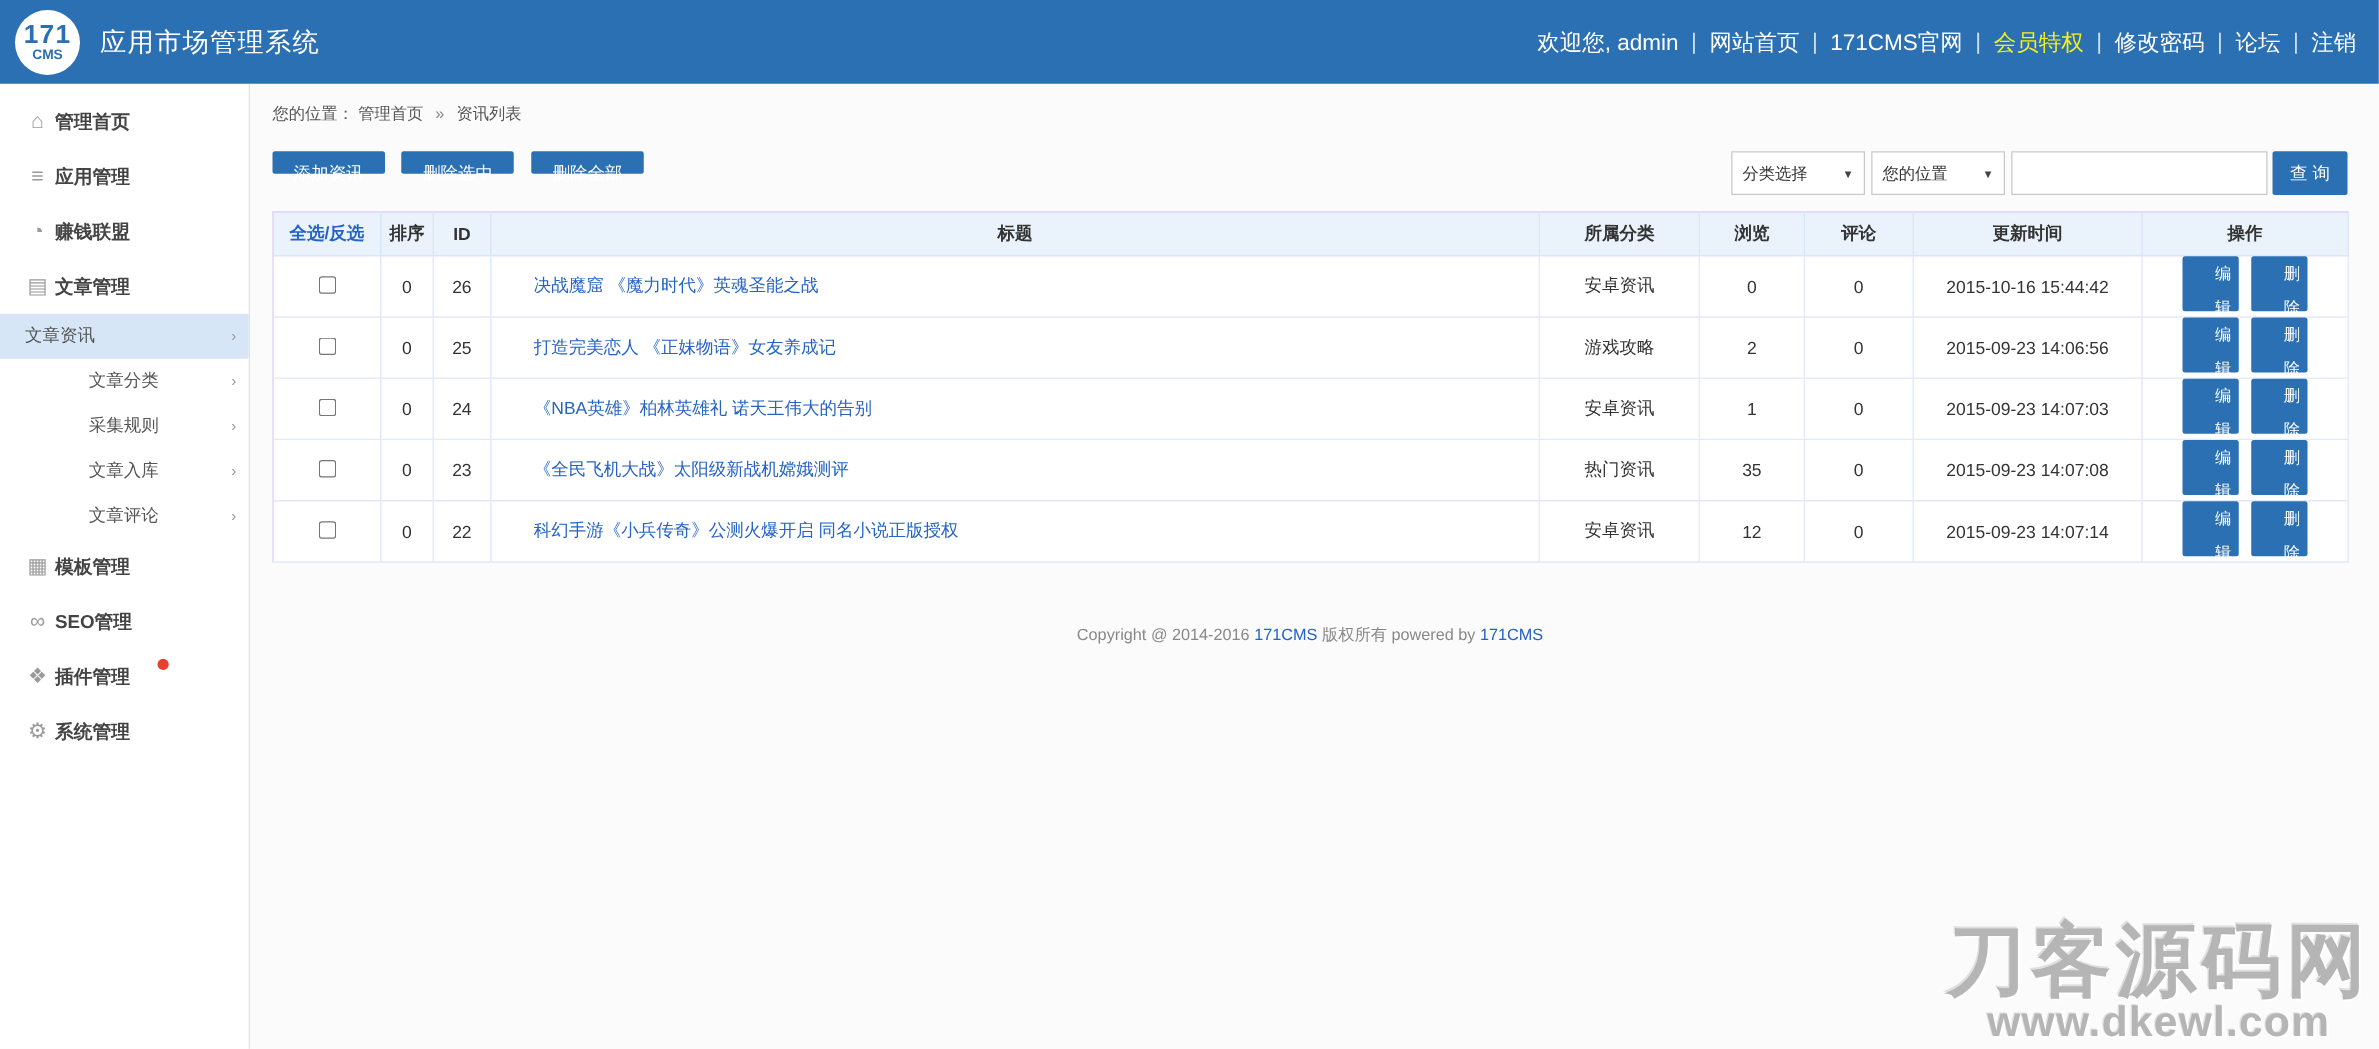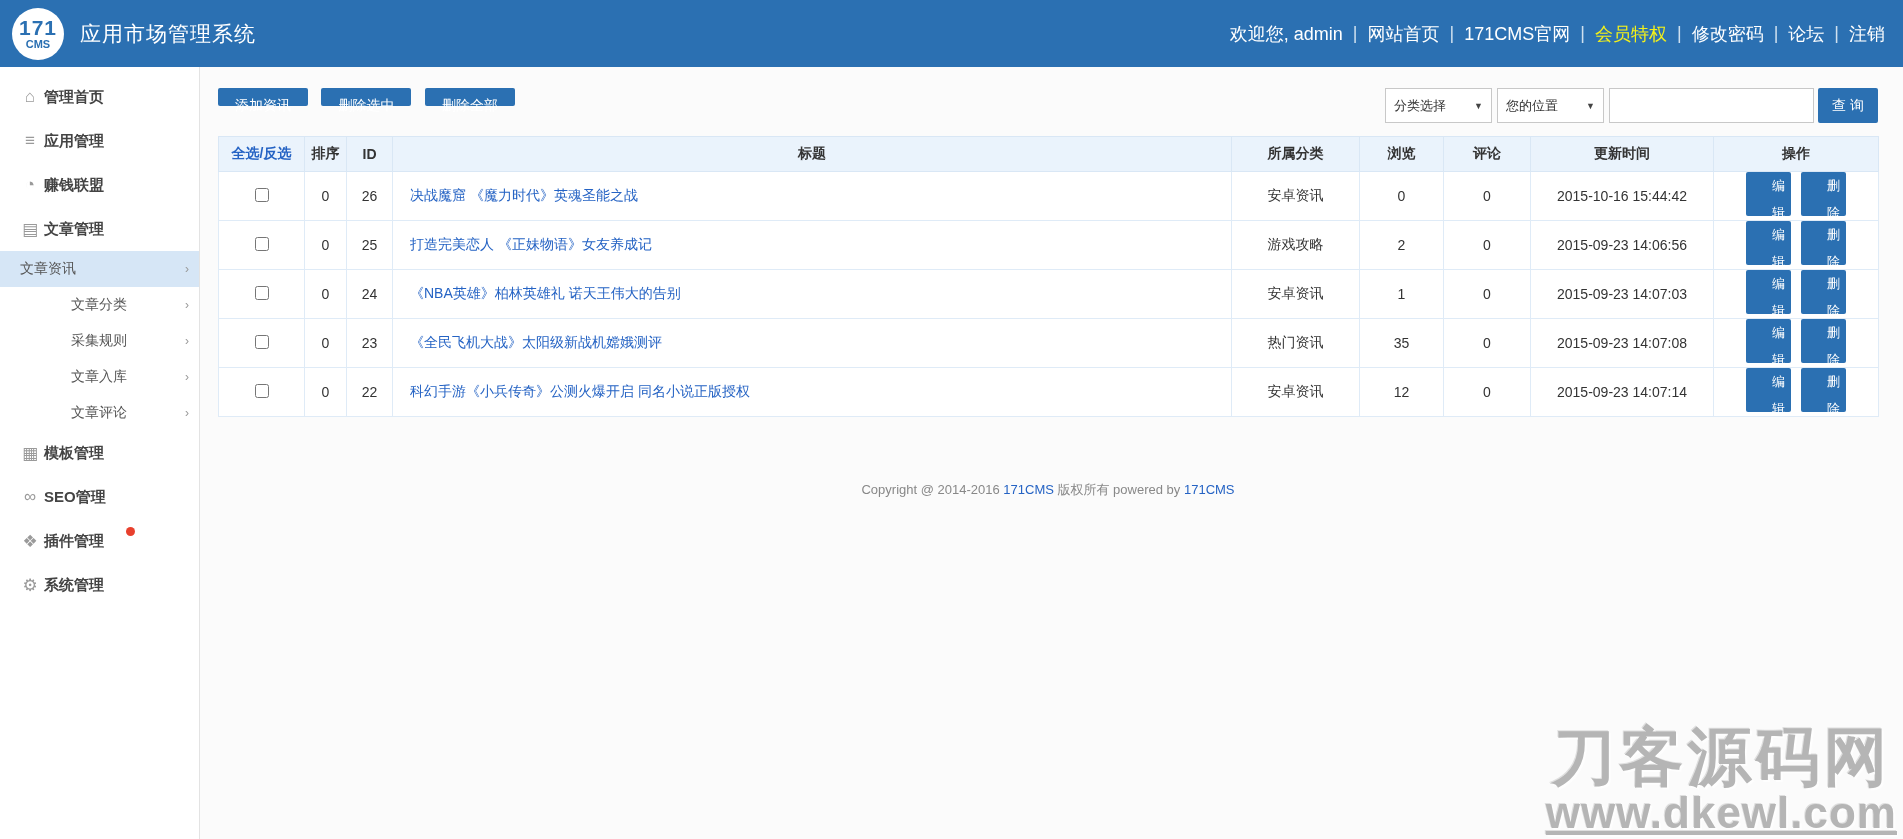--- a/index.html
+++ b/index.html
@@ -59,39 +59,39 @@
     font-size:14px; border-radius:2px; cursor:pointer; }
 
   
   .news-table { margin:13px 0 0 18px; width:1660px; border-collapse:collapse;
     background:#f0abfc; table-layout:fixed; }
   .news-table th { height:35px; background:#eaf3fc; font-size:14px; color:#333;
     font-weight:bold; border:1px solid #d9e7f5; text-align:center; }
   .news-table td { height:37px; font-size:14px; color:#333; text-align:center;
     border:1px solid #dfebf7; background:#fff; }
   .th-link { color:#2563c4; cursor:pointer; }
-  .title-cell { text-align:left !important; padding-left:17px; }
+  .title-cell { text-align:left !important; padding-left:34px; }
   .title-link { color:#2563c4; text-decoration:none; cursor:pointer; }
   .row-checkbox { width:14px; height:14px; cursor:pointer; }
   .mini-btn { display:inline-block; width:45px; height:44px; line-height:27px;
     background:#2b70b2; color:#fff; font-size:13px; border:none; border-radius:2px;
     cursor:pointer; text-align:center;padding-left:20px; }
   .mini-btn + .mini-btn { margin-left:10px; }
 
-  .footer { margin-top:64px; width:1660px; margin-left:18px; text-align:center;
+  .footer { margin-top:49px; width:1660px; margin-left:18px; text-align:center;
     font-size:13px; color:#888; }
   .footer .f-link { color:#2563c4; cursor:pointer; }
 
   
   .watermark { position:absolute; right:6px; bottom:2px; text-align:center;
     color:#a9a9a9; opacity:.85; font-weight:bold; pointer-events:none; z-index:40;
     text-shadow:2px 2px 0 rgba(255,255,255,.85), -1px -1px 0 rgba(120,120,120,.25); }
   .wm-line1 { font-size:64px; letter-spacing:4px; line-height:1.0; }
-  .wm-line2 { font-size:44px; letter-spacing:1px; line-height:1.1;
-    font-family:"Liberation Sans","DejaVu Sans",sans-serif;text-decoration:underline; }
+  .wm-line2 { font-size:34px; letter-spacing:1px; line-height:1.1;
+    font-family:"Liberation Sans","DejaVu Sans",sans-serif; }
 </style>
 </head>
 <body>
 
 <header class="topbar">
   <div class="logo-circle">
     <span class="logo-top">171</span>
     <span class="logo-bottom">CMS</span>
   </div>
   <div class="app-title">应用市场管理系统</div>
@@ -163,20 +163,26 @@
       <span class="red-dot"></span>
     </div>
     <div class="side-item">
       <span class="icn">⚙</span>
       <span class="lbl">系统管理</span>
     </div>
   </aside>
 
 <main class="main">
 
+  <div class="breadcrumb">
+    <span>您的位置：</span>
+    <span class="bc-link">管理首页</span>
+    <span class="bc-sep">»</span>
+    <span>资讯列表</span>
+  </div>
 
   <div class="toolbar">
     <button class="btn-blue">添加资讯</button>
     <button class="btn-blue">删除选中</button>
     <button class="btn-blue">删除全部</button>
 
     <div class="filter-group">
       <div class="select-box">
         <span>分类选择</span>
         <span class="caret">▼</span>

